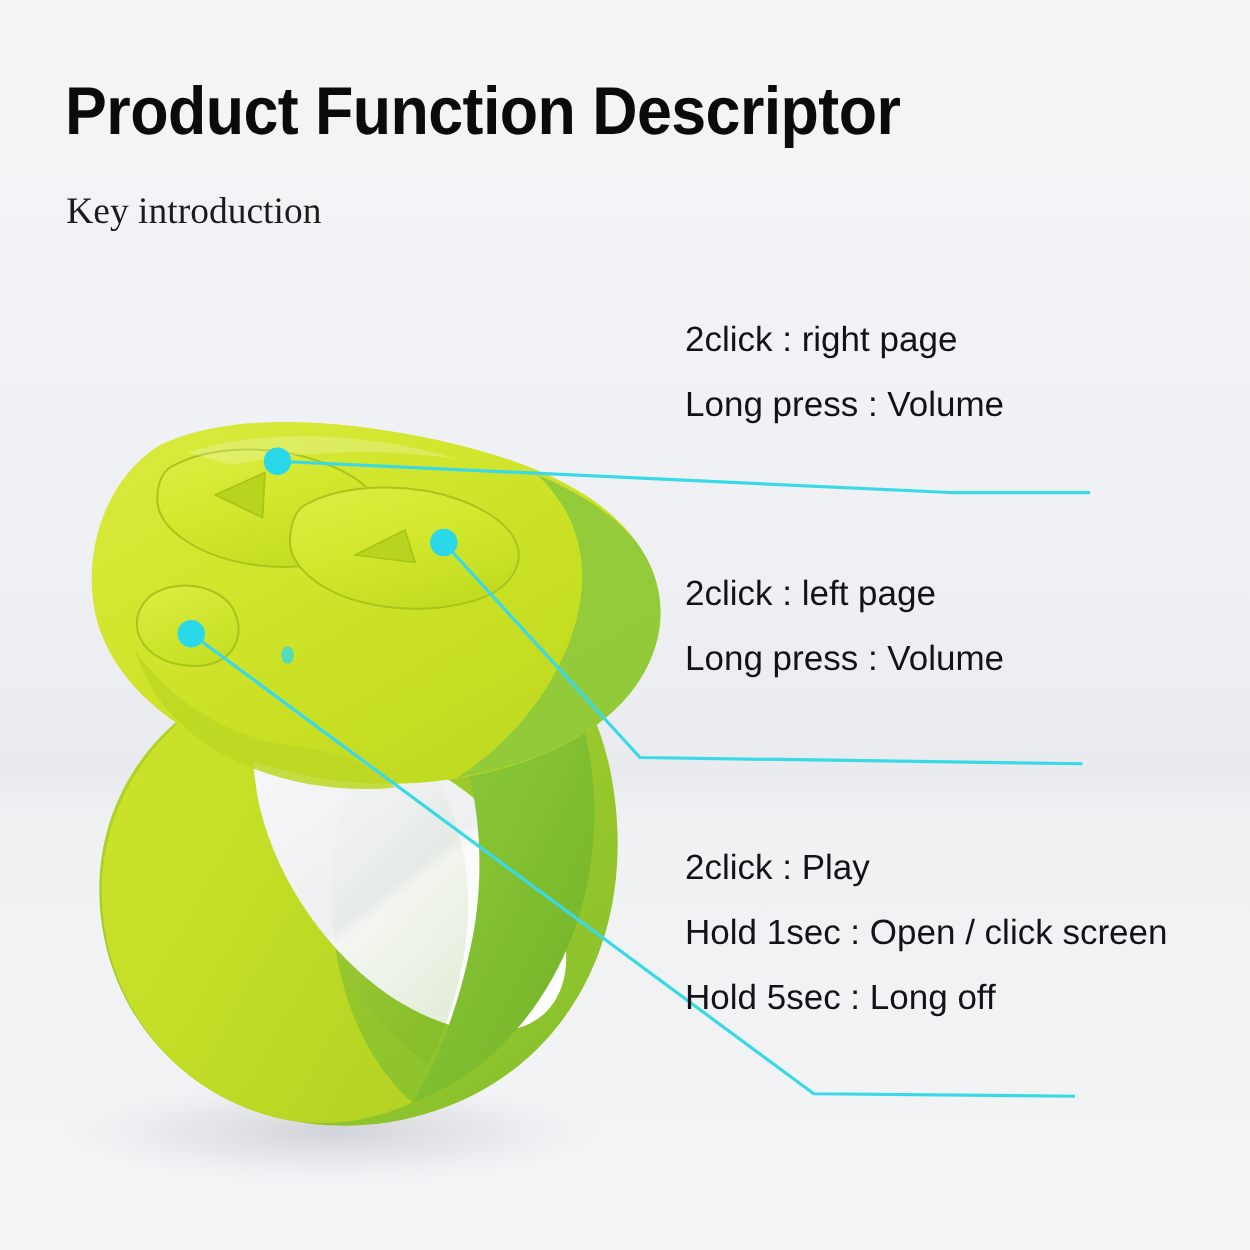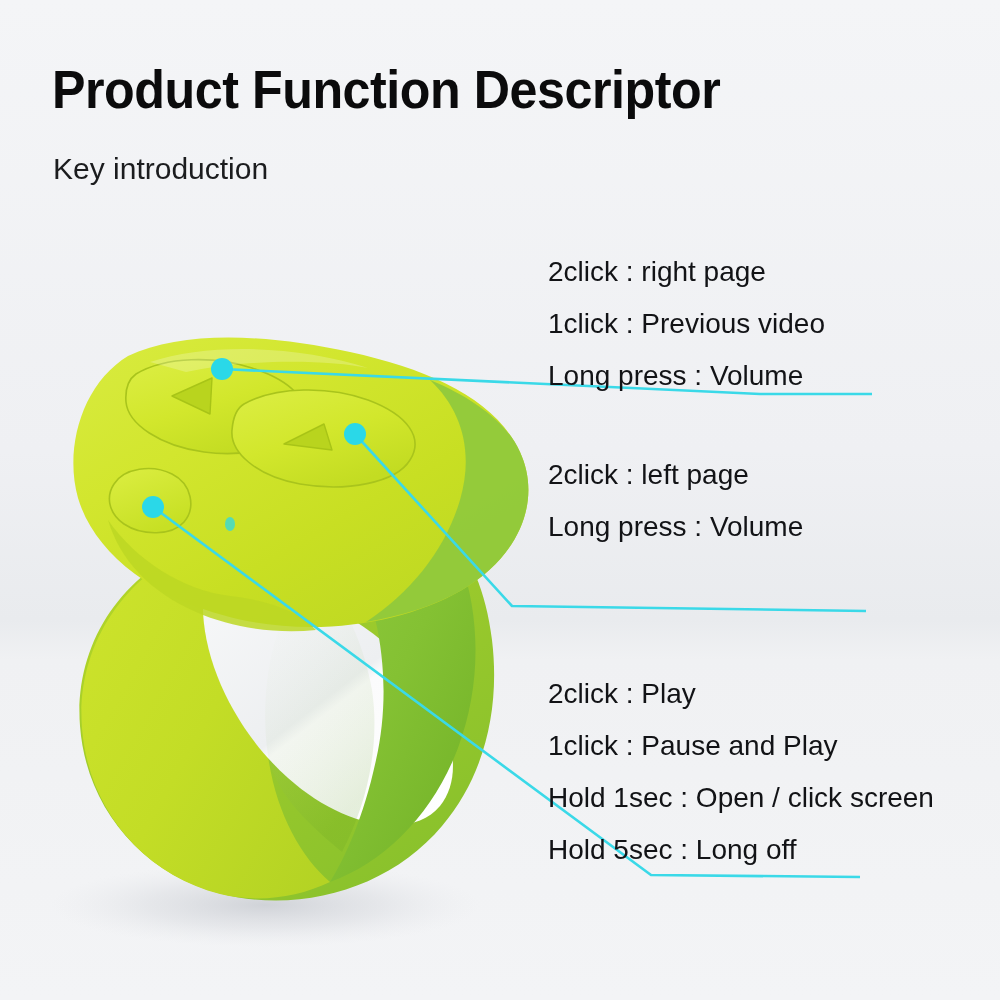--- a/index.html
+++ b/index.html
@@ -35,20 +35,21 @@
     transform-origin: left center;
     white-space: nowrap;
   }
   .page-subtitle {
     position: absolute;
     left: 53px; top: 152px;
     font-size: 30px;
     font-weight: 400;
     color: #1b1c1e;
     white-space: nowrap;
+    font-family: Liberation Serif, serif;
   }
 
   
   .callout-block {
     position: absolute;
     white-space: nowrap;
     margin-left: 8px;
   }
   .callout-line {
     font-size: 28px;
@@ -228,29 +229,27 @@
     <circle cx="222" cy="369" r="11" fill="#2ad8e8"></circle>
     <circle cx="355" cy="434" r="11" fill="#2ad8e8"></circle>
     <circle cx="153" cy="507" r="11" fill="#2ad8e8"></circle>
   </svg>
 
   <div class="page-title">Product Function Descriptor</div>
   <div class="page-subtitle">Key introduction</div>
 
   <div id="block-1" class="callout-block">
     <div class="callout-line">2click : right page</div>
-    <div class="callout-line">1click : Previous video</div>
     <div class="callout-line">Long press : Volume</div>
   </div>
 
   <div id="block-2" class="callout-block">
     <div class="callout-line">2click : left page</div>
     <div class="callout-line">Long press : Volume</div>
   </div>
 
   <div id="block-3" class="callout-block">
     <div class="callout-line">2click : Play</div>
-    <div class="callout-line">1click : Pause and Play</div>
     <div class="callout-line">Hold 1sec : Open / click screen</div>
     <div class="callout-line">Hold 5sec : Long off</div>
   </div>
 
 </div>
 
 </body></html>

